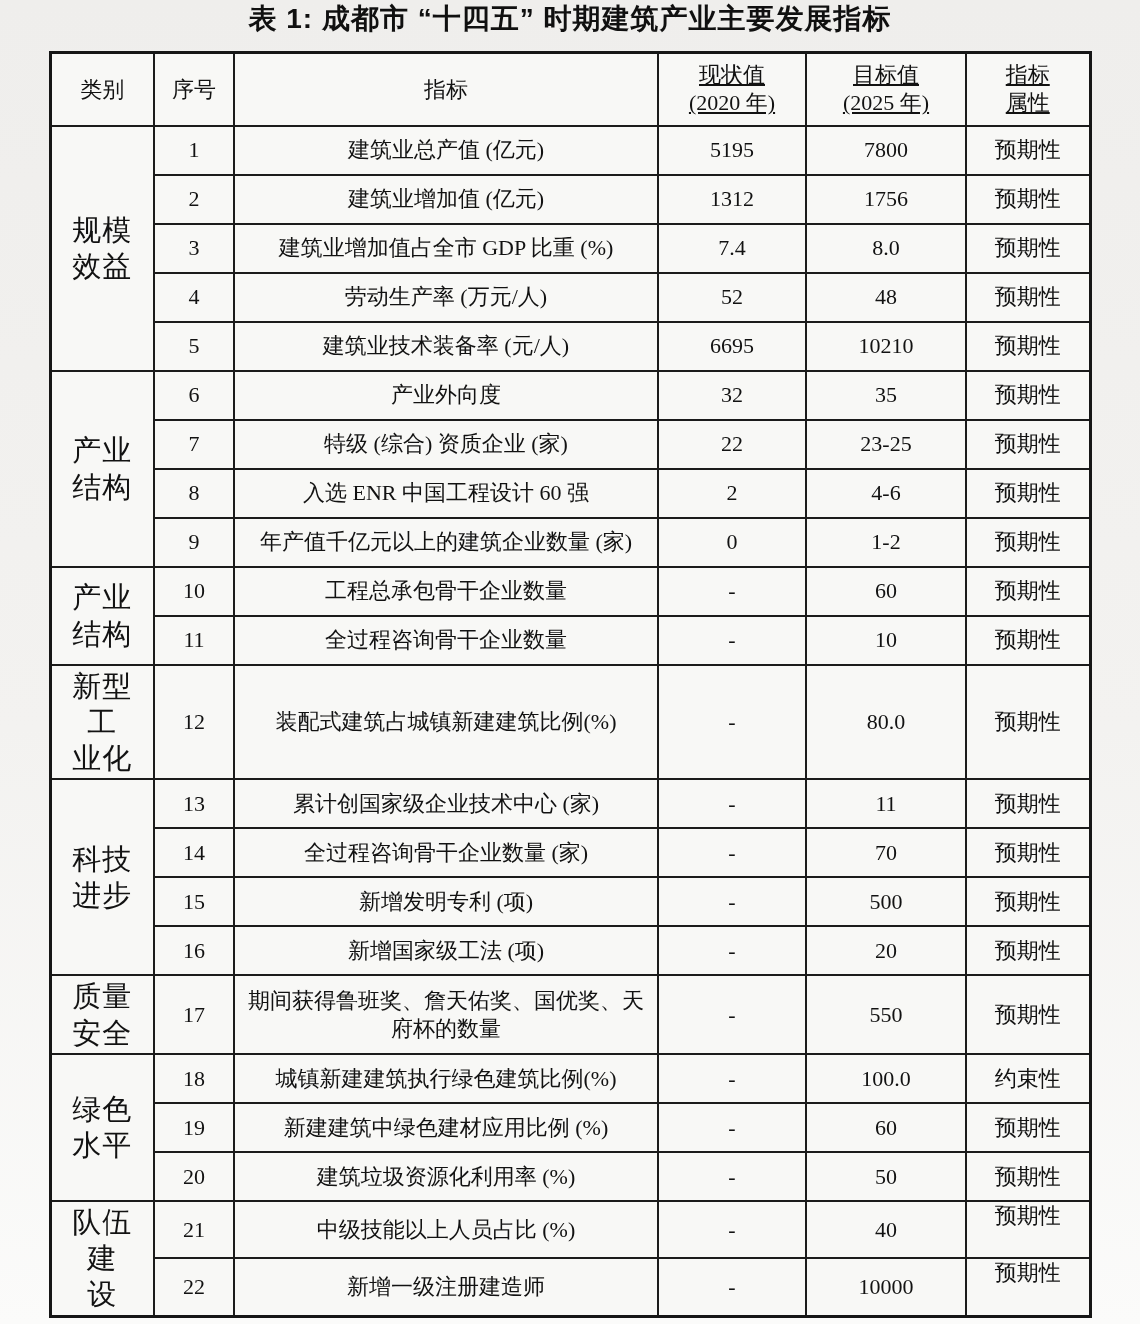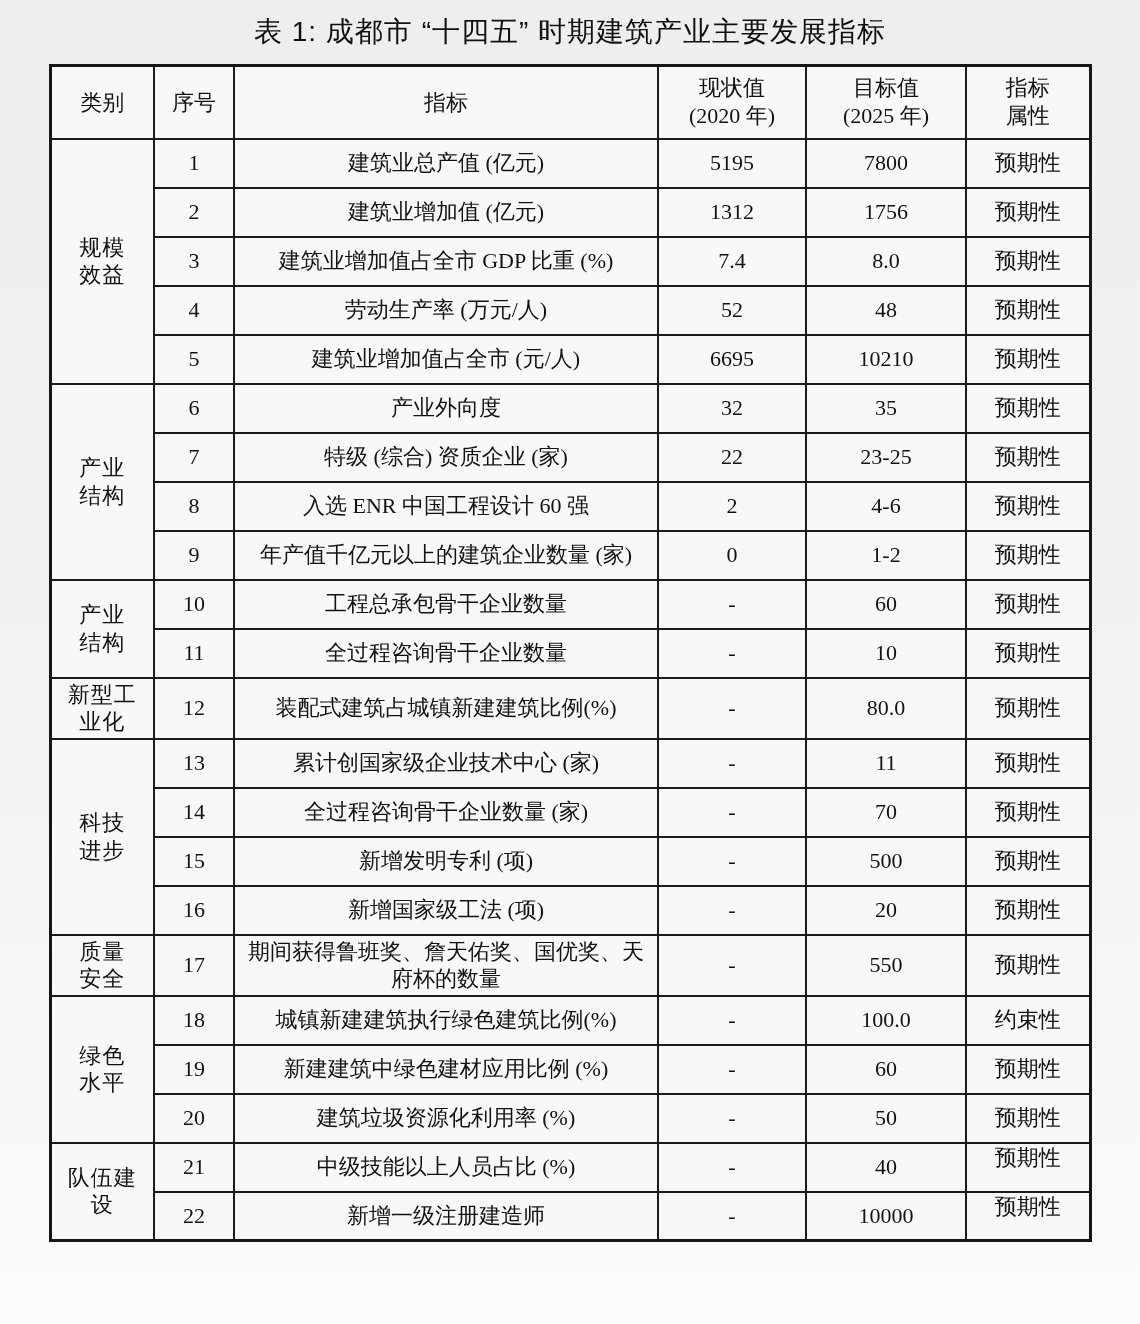--- a/index.html
+++ b/index.html
@@ -6,24 +6,23 @@
     margin: 0;
     padding: 0;
     width: 1140px;
     height: 1324px;
     overflow: hidden;
   }
   body {
     background: linear-gradient(180deg, #efeeec 0%, #f3f2f0 55%, #fbfbfa 100%);
   }
   .page-title {
-    padding-top: 13px;
     text-align: center;
     font-family: "Liberation Sans", "DejaVu Sans", sans-serif;
-    font-weight: 400;
+    font-weight: 700;
     font-size: 28px;
     letter-spacing: 1px;
     color: #101010;
   }
   table.indicators {
     border-collapse: collapse;
     table-layout: fixed;
     width: 1040px;
     margin: 13px auto 16px auto;
     background: #f8f8f6;
@@ -43,23 +42,23 @@
     vertical-align: middle;
     font-size: 22px;
     font-weight: 400;
     line-height: 1.25;
     padding: 2px 6px;
     overflow: hidden;
   }
   thead tr { height: 73px; }
   tbody tr { height: 49px; }
   tbody tr.tall { height: 59px; }
-  td.cat { font-size: 22px; letter-spacing: 1px; }
+  td.cat { font-size: 29px; letter-spacing: 1px; }
   td.attr-top { vertical-align: top; padding-top: 0; }
-  th div { line-height: 1.3; }
+  th div { line-height: 1.3; text-decoration: underline; }
 </style>
 </head>
 <body>
 
 <div class="page-title">表 1: 成都市 “十四五” 时期建筑产业主要发展指标</div>
 
 <table class="indicators">
   <colgroup>
     <col class="c-cat">
       <col class="c-no">
@@ -115,21 +114,21 @@
       </tr>
       <tr>
         <td>4</td>
         <td>劳动生产率 (万元/人)</td>
         <td>52</td>
         <td>48</td>
         <td>预期性</td>
       </tr>
       <tr>
         <td>5</td>
-        <td>建筑业增加值占全市 (元/人)</td>
+        <td>建筑业技术装备率 (元/人)</td>
         <td>6695</td>
         <td>10210</td>
         <td>预期性</td>
       </tr>
       <tr>
         <td rowspan="4" class="cat">
           <div>产业</div>
           <div>结构</div>
         </td>
         <td>6</td>

